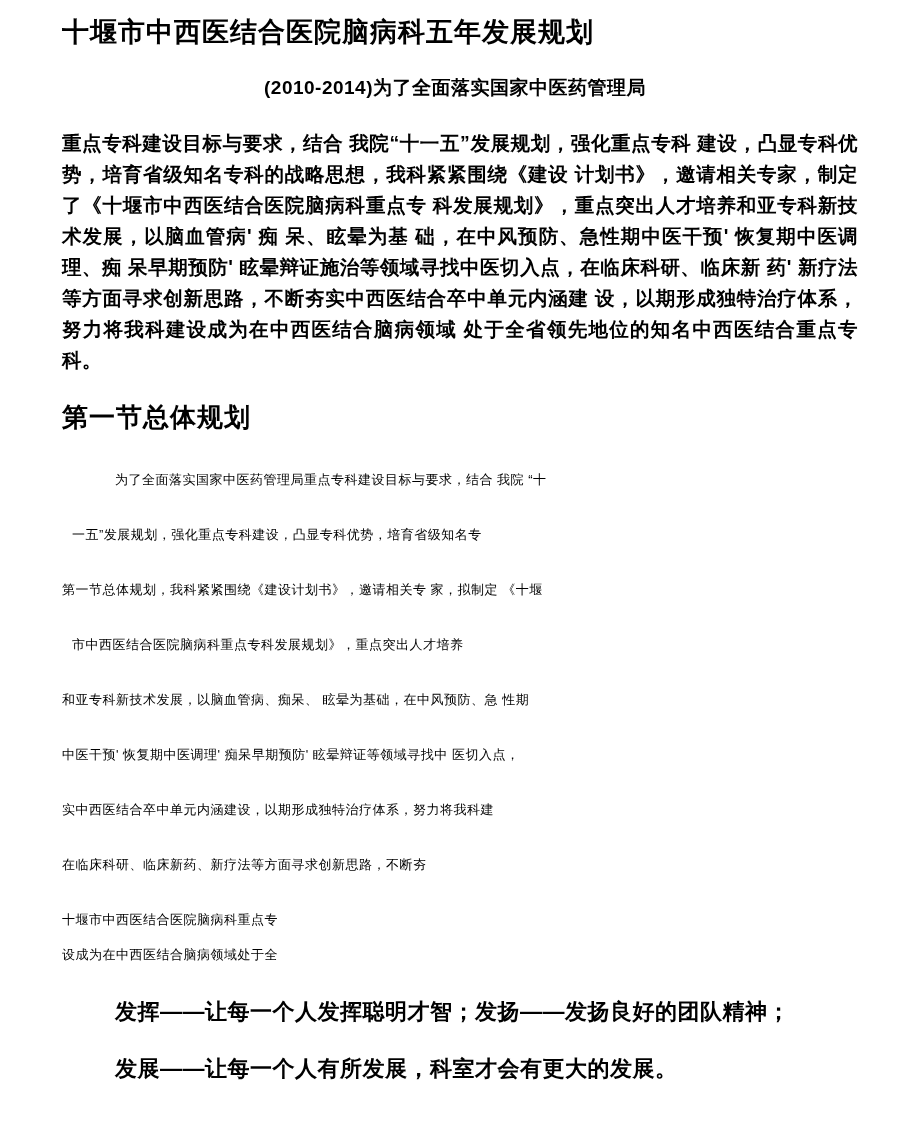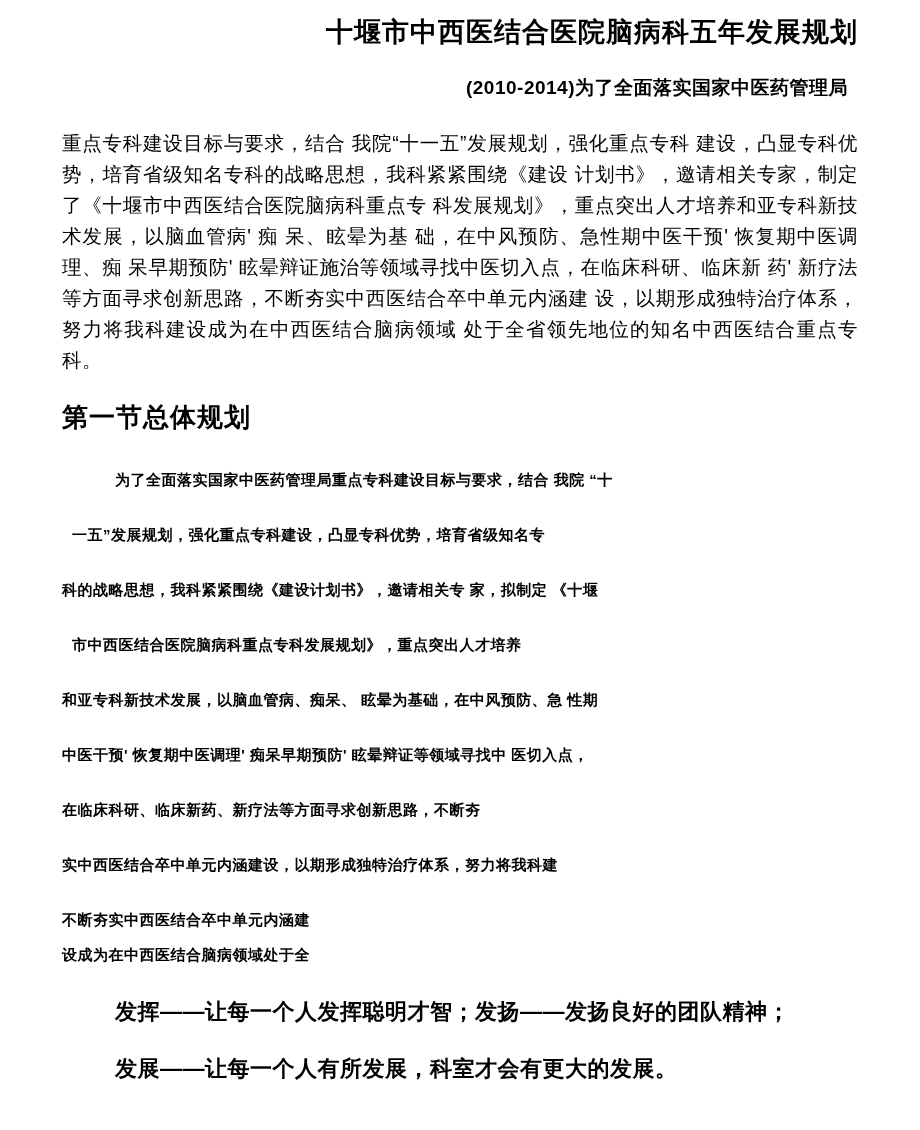--- a/index.html
+++ b/index.html
@@ -14,53 +14,53 @@
   .page {
     width: 920px;
     height: 1130px;
     padding: 14px 62px 0 62px;
     background: #ffffff;
   }
   .doc-title {
     font-size: 27px;
     line-height: 36px;
     font-weight: bold;
-    text-align: right;
+    text-align: left;
     letter-spacing: 1px;
     margin-bottom: 26px;
   }
   .doc-subtitle {
     font-size: 19px;
     line-height: 24px;
     font-weight: 600;
-    text-align: right;
+    text-align: center;
     padding-right: 10px;
     margin-bottom: 28px;
     letter-spacing: 0.5px;
   }
   .intro {
     font-size: 19.5px;
     line-height: 31px;
-    font-weight: 400;
+    font-weight: 700;
     text-align: justify;
     letter-spacing: 0.5px;
     margin-bottom: 24px;
   }
   .section-heading {
     font-size: 26px;
     line-height: 34px;
     font-weight: bold;
     text-align: left;
     letter-spacing: 1px;
     margin: 12px 0 32px 0;
   }
   .loose-line {
-    font-size: 15px;
+    font-size: 13px;
     line-height: 27px;
-    font-weight: 700;
+    font-weight: 400;
     letter-spacing: 0.5px;
     margin-bottom: 28px;
     white-space: pre-wrap;
   }
   .ind-lg { text-indent: 53px; }
   .ind-sm { text-indent: 10px; }
   .tight { margin-bottom: 8px; }
   .tail { margin-bottom: 0; }
   .item-heading {
     font-size: 19px;
@@ -88,26 +88,26 @@
 
   <div class="doc-subtitle">(2010-2014)为了全面落实国家中医药管理局</div>
 
   <p class="intro">重点专科建设目标与要求，结合 我院“十一五”发展规划，强化重点专科 建设，凸显专科优势，培育省级知名专科的战略思想，我科紧紧围绕《建设 计划书》，邀请相关专家，制定了《十堰市中西医结合医院脑病科重点专 科发展规划》，重点突出人才培养和亚专科新技术发展，以脑血管病' 痴 呆、眩晕为基 础，在中风预防、急性期中医干预' 恢复期中医调理、痴 呆早期预防' 眩晕辩证施治等领域寻找中医切入点，在临床科研、临床新 药' 新疗法等方面寻求创新思路，不断夯实中西医结合卒中单元内涵建 设，以期形成独特治疗体系，努力将我科建设成为在中西医结合脑病领域 处于全省领先地位的知名中西医结合重点专科。</p>
 
   <h2 class="section-heading">第一节总体规划</h2>
 
   <div>
     <p class="loose-line ind-lg">为了全面落实国家中医药管理局重点专科建设目标与要求，结合 我院 “十</p>
     <p class="loose-line ind-sm">一五”发展规划，强化重点专科建设，凸显专科优势，培育省级知名专</p>
-    <p class="loose-line">科的战略思想，我科紧紧围绕《建设计划书》，邀请相关专 家，拟制定 《十堰</p>
+    <p class="loose-line">第一节总体规划，我科紧紧围绕《建设计划书》，邀请相关专 家，拟制定 《十堰</p>
     <p class="loose-line ind-sm">市中西医结合医院脑病科重点专科发展规划》，重点突出人才培养</p>
     <p class="loose-line">和亚专科新技术发展，以脑血管病、痴呆、 眩晕为基础，在中风预防、急 性期</p>
     <p class="loose-line">中医干预' 恢复期中医调理' 痴呆早期预防' 眩晕辩证等领域寻找中 医切入点，</p>
+    <p class="loose-line">实中西医结合卒中单元内涵建设，以期形成独特治疗体系，努力将我科建</p>
     <p class="loose-line">在临床科研、临床新药、新疗法等方面寻求创新思路，不断夯</p>
-    <p class="loose-line">实中西医结合卒中单元内涵建设，以期形成独特治疗体系，努力将我科建</p>
-    <p class="loose-line tight">不断夯实中西医结合卒中单元内涵建</p>
+    <p class="loose-line tight">十堰市中西医结合医院脑病科重点专</p>
     <p class="loose-line tail">设成为在中西医结合脑病领域处于全</p>
   </div>
 
   <p class="item-line">发挥——让每一个人发挥聪明才智；发扬——发扬良好的团队精神；</p>
   <p class="item-line">发展——让每一个人有所发展，科室才会有更大的发展。</p>
 
 </div>
 
 </body></html>

